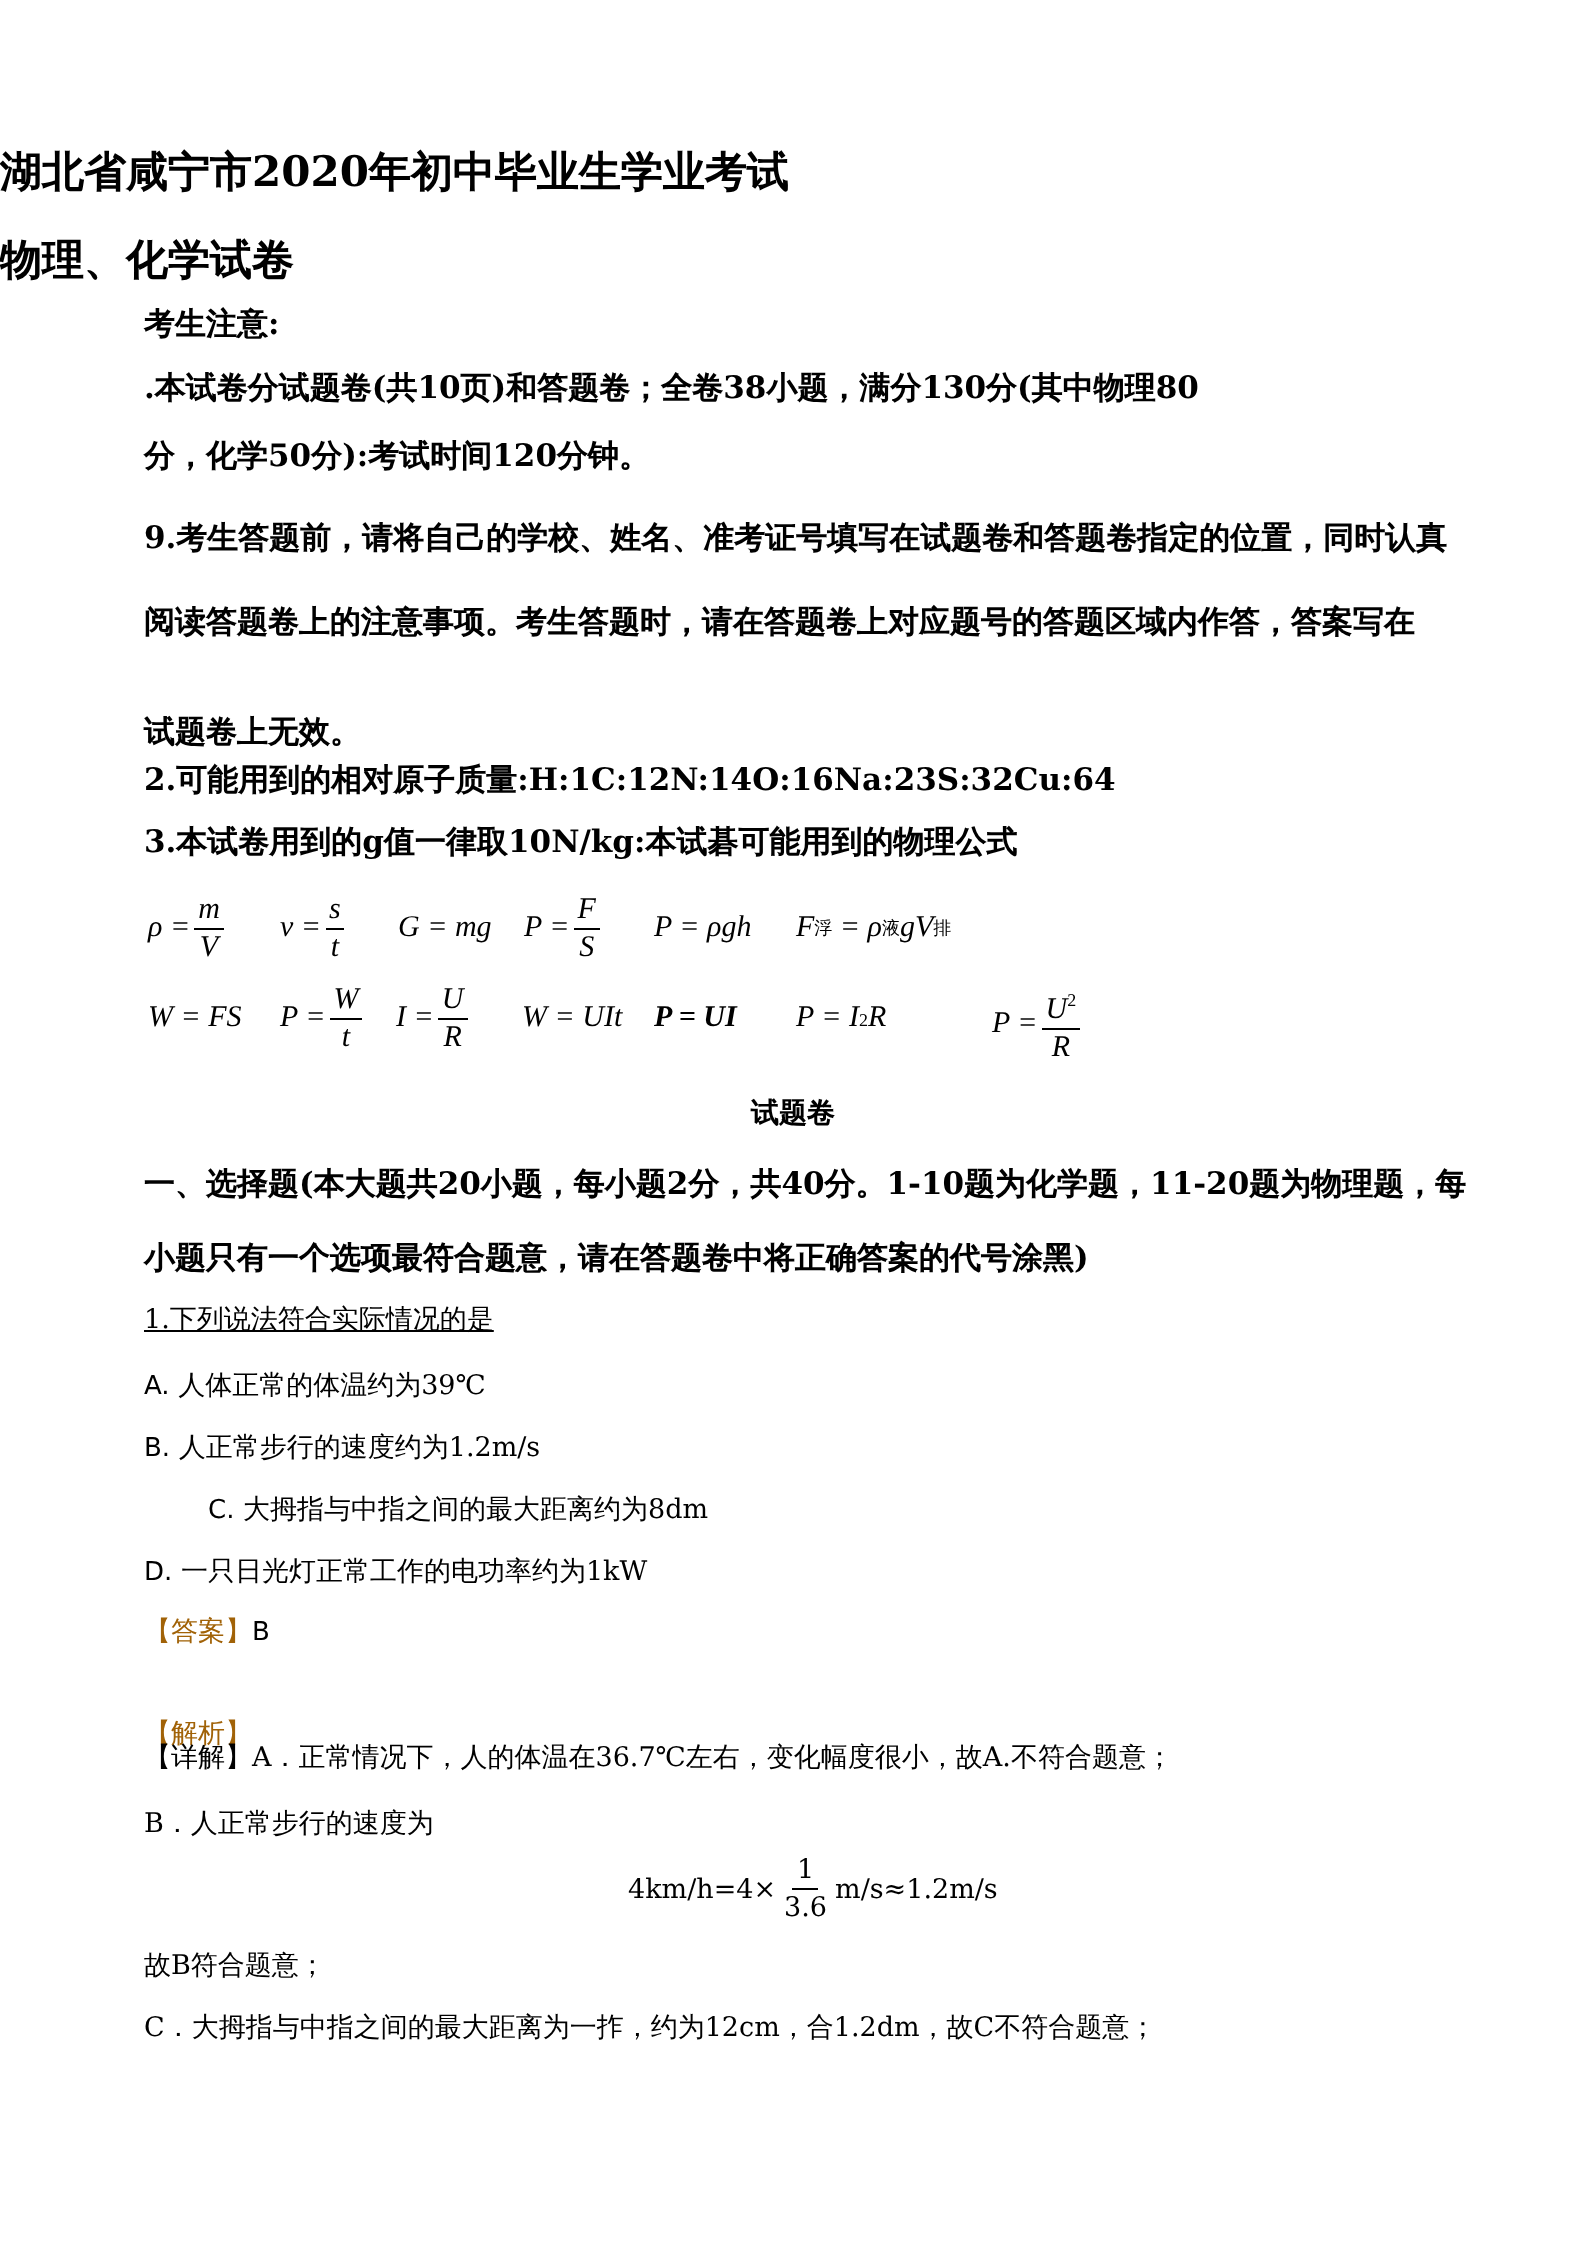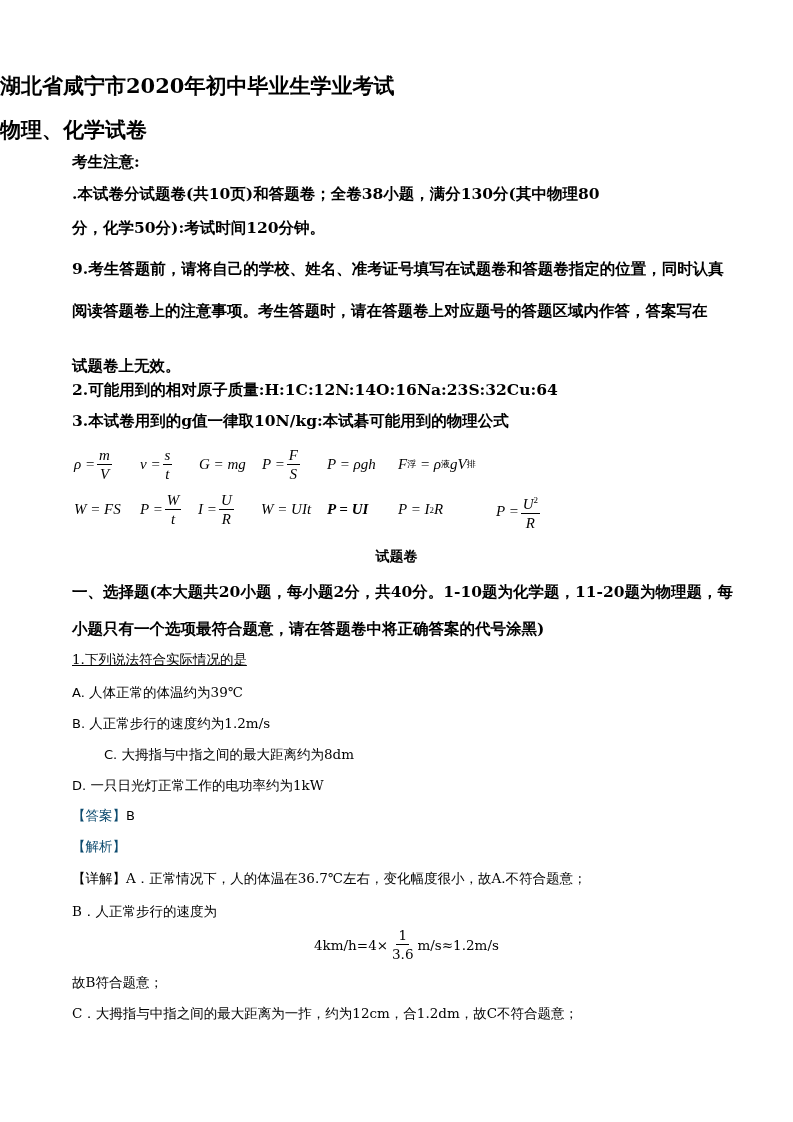--- a/index.html
+++ b/index.html
@@ -3,21 +3,21 @@
   <meta charset="utf-8">
   <style>
     html, body { margin: 0; padding: 0; background: #ffffff; }
     body { width: 793px; height: 1122px; position: relative; overflow: hidden; color: #000; font-family: "DejaVu Serif", "Liberation Serif", serif; }
     .page { position: absolute; left: 0; top: 0; width: 793px; height: 1122px; }
     .abs { position: absolute; white-space: nowrap; }
     .title { font-weight: bold; font-size: 21px; left: 0; width: 772px; text-align: left; }
     .bold { font-weight: bold; font-size: 15.5px; }
     .norm { font-size: 13.5px; }
     .sans { font-family: "DejaVu Sans", "Liberation Sans", sans-serif; font-size: 13px; }
-    .blue { color: #0c4a6e; }
+    .blue { color: #a16207; margin-top: 20px; }
     .formula { font-family: "Liberation Serif", serif; font-style: italic; font-size: 15px; display: inline-flex; align-items: center; }
     .frac { display: inline-flex; flex-direction: column; align-items: center; margin: 0 2px; vertical-align: middle; }
     .frac .num { border-bottom: 1px solid #000; padding: 0 2px; line-height: 18px; }
     .frac .den { line-height: 18px; padding: 0 2px; }
     .sub { font-size: 9px; font-style: normal; vertical-align: -4px; }
     .sup { font-size: 9px; vertical-align: 6px; }
     .upright { font-style: normal; }
   </style>
 </head>
 <body>

